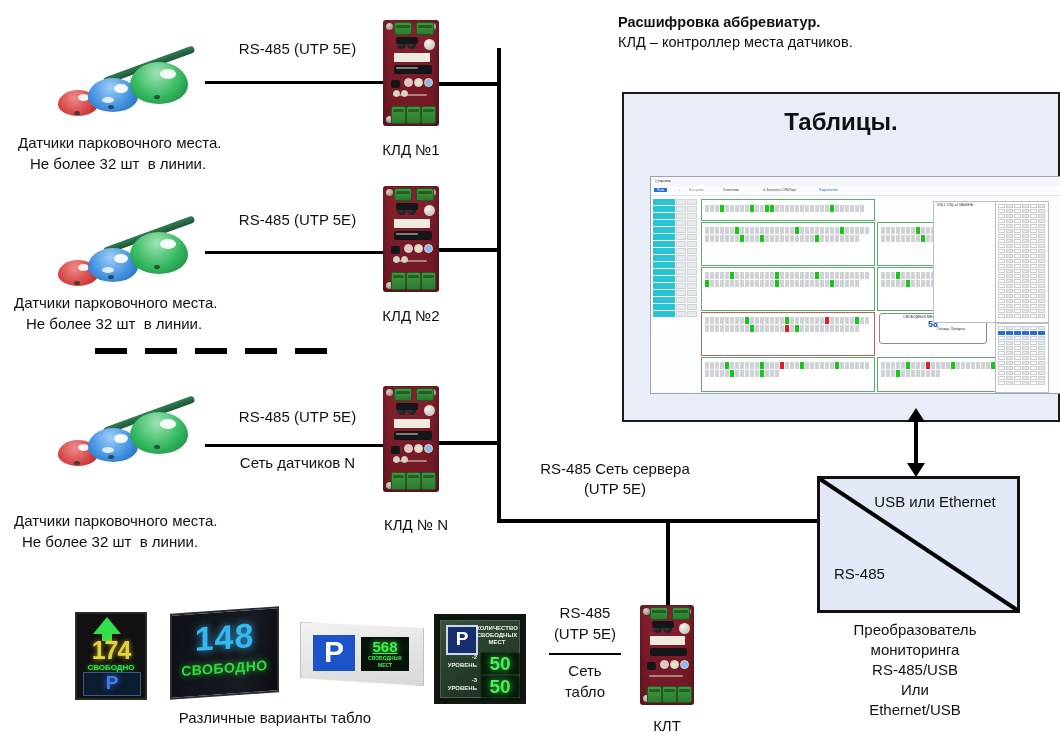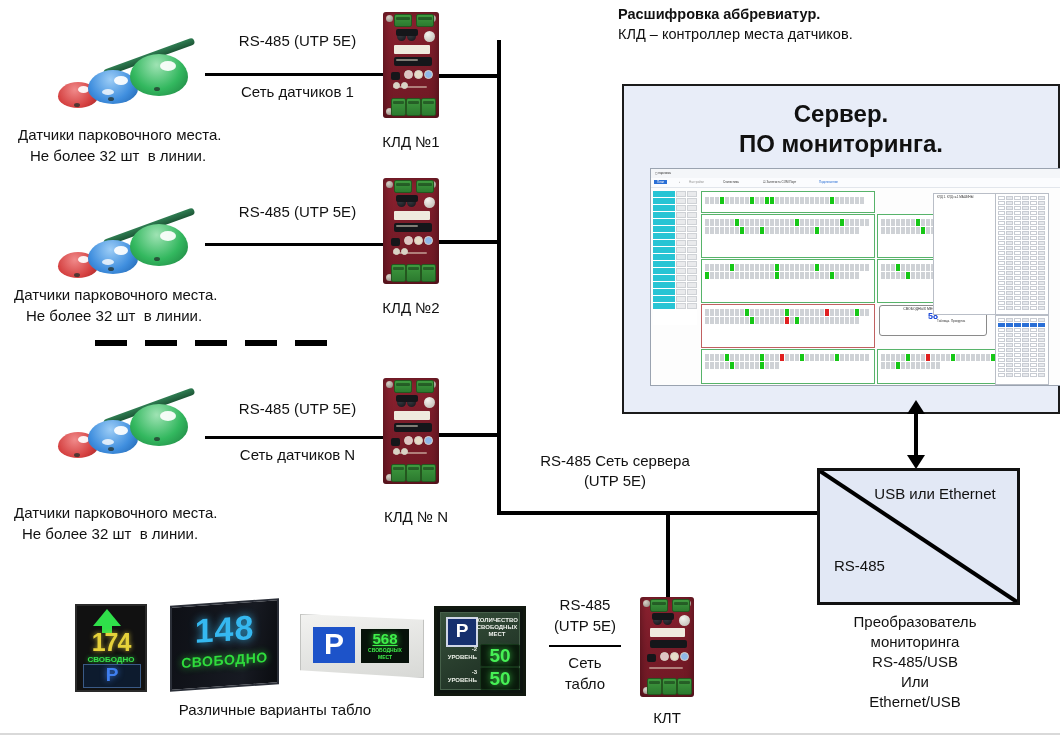--- a/index.html
+++ b/index.html
@@ -1,18 +1,18 @@
 <!DOCTYPE html>
 <html lang="ru"><head>
 <meta charset="utf-8">
 <style>
   html,body{margin:0;padding:0;background:#ffffff;}
   body{width:1060px;height:741px;position:relative;overflow:hidden;
        font-family:"Liberation Sans","DejaVu Sans",sans-serif;color:#000;}
-  .stage{position:absolute;inset:0;}
+  .stage{position:absolute;inset:0;margin-top:8px;}
   .txt{position:absolute;white-space:pre;line-height:1.22;color:#111;}
   .bold{font-weight:bold;}
   .ctr{text-align:center;}
 
   
   .sensors{position:absolute;width:140px;height:66px;}
   .sensor{position:absolute;border-radius:50% 50% 50% 50%/55% 55% 45% 45%;}
   .sns-cable{position:absolute;background:linear-gradient(180deg,#2f7d52,#1d5636);
              border-radius:4px;transform-origin:left center;}
   .gloss{position:absolute;background:rgba(255,255,255,.92);border-radius:50%;filter:blur(.6px);}
@@ -142,21 +142,20 @@
       <div class="gloss" style="left:14px;top:19px;width:12px;height:6px;opacity:.85;"></div>
       <div class="nub" style="left:20px;top:27px;"></div>
     </div>
     <div class="sensor" style="left:72px;top:6px;width:58px;height:42px;background:radial-gradient(circle at 46% 26%,#9fe3b4,#33b85f 56%,#1b7a3c);">
       <div class="gloss" style="left:30px;top:7px;width:16px;height:10px;"></div>
       <div class="nub" style="left:24px;top:33px;"></div>
     </div>
   </div>
   <div class="txt ctr" style="left:190px;top:32px;width:215px;font-size:15px;">RS-485 (UTP 5E)</div>
   <div class="wire" style="left:205px;top:73px;width:185px;height:3px;"></div>
-  <div class="txt ctr" style="left:190px;top:83px;width:215px;font-size:15px;">Сеть датчиков 1</div>
   <div class="txt" style="left:18px;top:126px;font-size:15px;">Датчики парковочного места.</div>
   <div class="txt" style="left:30px;top:147px;font-size:15px;">Не более 32 шт  в линии.</div>
 
   <div class="pcb" style="left:383px;top:12px;width:56px;height:106px;">
     <div class="screw" style="left:3px;top:3px;"></div>
       <div class="screw" style="right:3px;top:3px;"></div>
     <div class="screw" style="left:3px;bottom:3px;"></div>
       <div class="screw" style="right:3px;bottom:3px;"></div>
     <div class="term" style="left:11px;top:2px;width:16px;height:11px;"></div>
     <div class="term" style="left:33px;top:2px;width:16px;height:11px;"></div>
@@ -282,22 +281,21 @@
   <div class="wire" style="left:439px;top:74px;width:62px;height:4px;"></div>
   <div class="wire" style="left:439px;top:240px;width:62px;height:4px;"></div>
   <div class="wire" style="left:439px;top:433px;width:62px;height:4px;"></div>
   <div class="wire" style="left:497px;top:40px;width:4px;height:475px;"></div>
   <div class="wire" style="left:497px;top:511px;width:520px;height:4px;"></div>
   <div class="wire" style="left:666px;top:511px;width:4px;height:88px;"></div>
   <div class="txt ctr" style="left:505px;top:452px;width:220px;font-size:15px;">RS-485 Сеть сервера</div>
   <div class="txt ctr" style="left:505px;top:472px;width:220px;font-size:15px;">(UTP 5E)</div>
 
   <div class="server-panel" style="left:622px;top:84px;width:434px;height:326px;">
-    <div class="txt ctr bold" style="left:0;top:13px;width:434px;font-size:24px;">Сервер.</div>
-    <div class="txt ctr bold" style="left:0;top:43px;width:434px;font-size:24px;">ПО мониторинга.</div>
+    <div class="txt ctr bold" style="left:0;top:13px;width:434px;font-size:24px;">Таблицы.</div>
 
     <div class="app-win" style="left:26px;top:82px;width:398px;height:216px;padding-left:37px;">
       <div class="app-title">
         <div class="mini" style="left:4px;top:2px;">◻ парковка</div>
         <div class="mini" style="right:22px;top:2px;">–</div>
         <div class="mini" style="right:13px;top:2px;">▫</div>
         <div class="mini" style="right:4px;top:2px;">✕</div>
       </div>
       <div class="app-tool">
         <div class="mini" style="left:3px;top:2px;color:#fff;background:#2a6fd6;padding:0 3px;">План</div>

